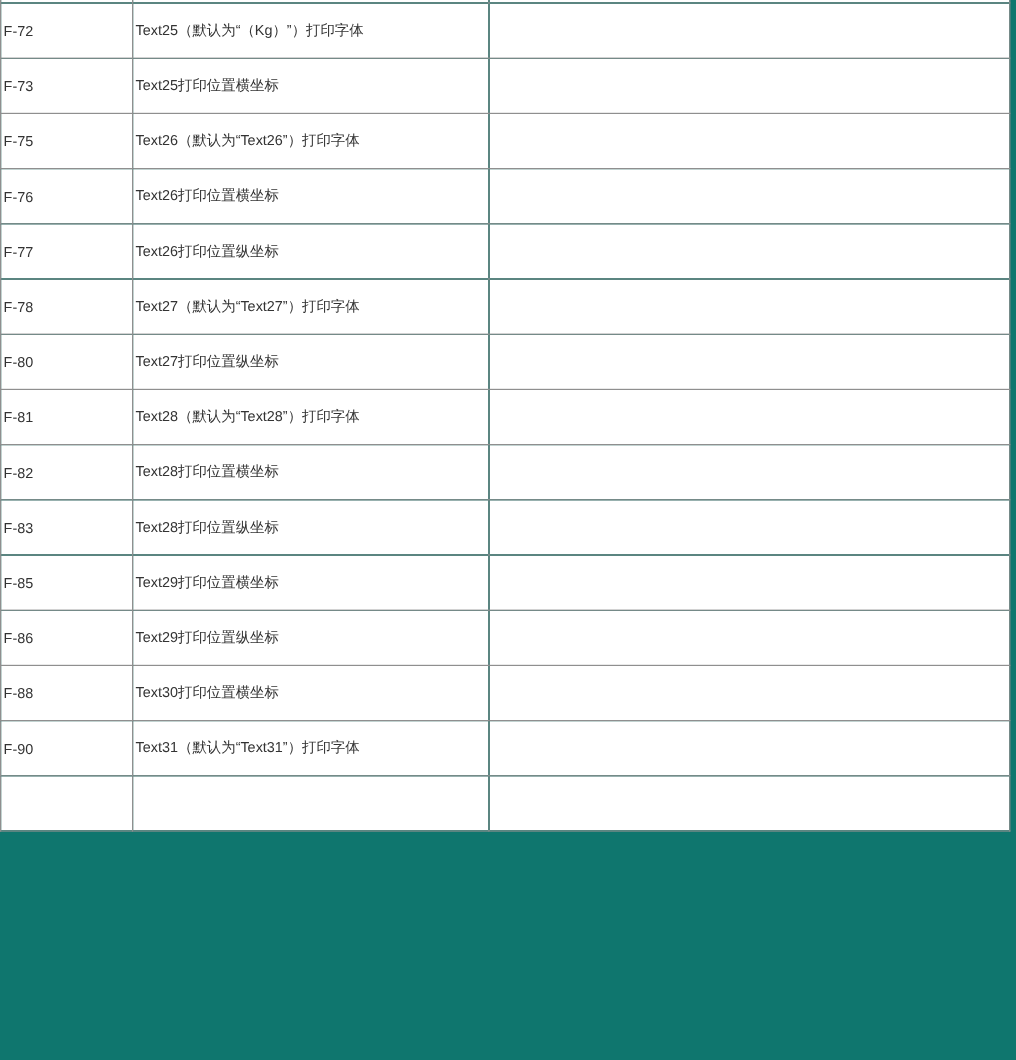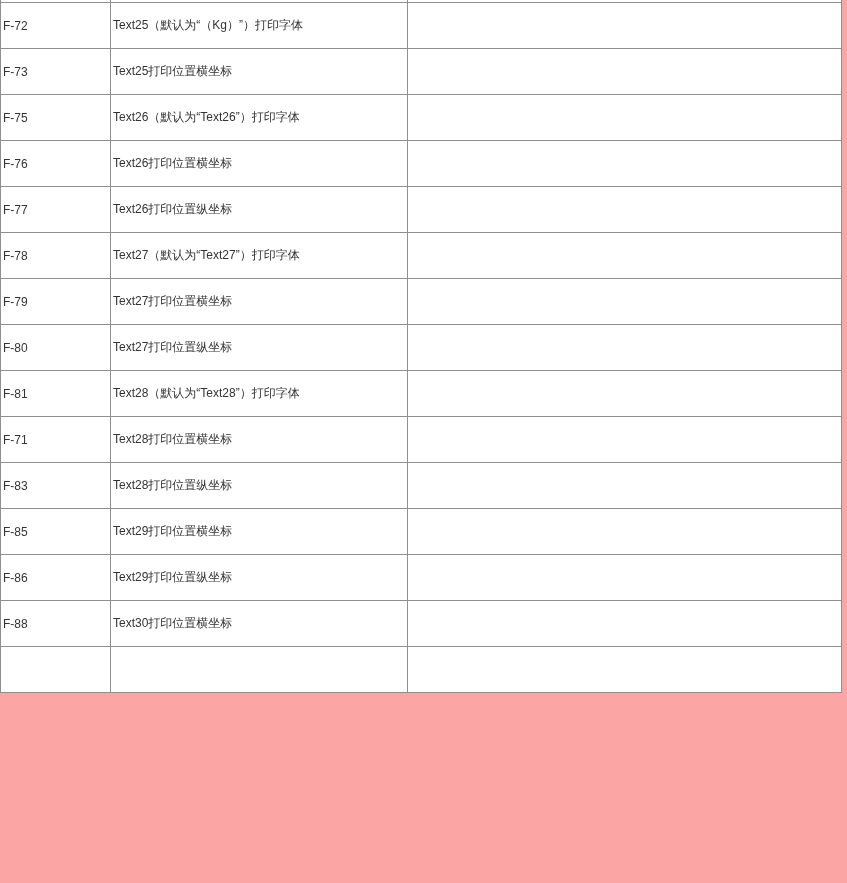--- a/index.html
+++ b/index.html
@@ -31,21 +31,21 @@
     vertical-align: middle;
     text-align: left;
     overflow: hidden;
     white-space: nowrap;
     background: #ffffff;
   }
 </style>
 </head>
 <body>
 
-<div class="screen" style="background: #fca5a5;">
+<div class="screen" style="background: #0f766e;">
   <table class="param-table">
     <colgroup>
       <col class="c1">
       <col class="c2">
       <col class="c3">
     </colgroup>
     <tbody>
         <tr>
           <td class="cell"></td>
           <td class="cell"></td>
@@ -75,36 +75,31 @@
           <td class="cell">F-77</td>
           <td class="cell">Text26打印位置纵坐标</td>
           <td class="cell"></td>
         </tr>
         <tr>
           <td class="cell">F-78</td>
           <td class="cell">Text27（默认为“Text27”）打印字体</td>
           <td class="cell"></td>
         </tr>
         <tr>
-          <td class="cell">F-79</td>
-          <td class="cell">Text27打印位置横坐标</td>
-          <td class="cell"></td>
-        </tr>
-        <tr>
           <td class="cell">F-80</td>
           <td class="cell">Text27打印位置纵坐标</td>
           <td class="cell"></td>
         </tr>
         <tr>
           <td class="cell">F-81</td>
           <td class="cell">Text28（默认为“Text28”）打印字体</td>
           <td class="cell"></td>
         </tr>
         <tr>
-          <td class="cell">F-71</td>
+          <td class="cell">F-82</td>
           <td class="cell">Text28打印位置横坐标</td>
           <td class="cell"></td>
         </tr>
         <tr>
           <td class="cell">F-83</td>
           <td class="cell">Text28打印位置纵坐标</td>
           <td class="cell"></td>
         </tr>
         <tr>
           <td class="cell">F-85</td>
@@ -115,19 +110,24 @@
           <td class="cell">F-86</td>
           <td class="cell">Text29打印位置纵坐标</td>
           <td class="cell"></td>
         </tr>
         <tr>
           <td class="cell">F-88</td>
           <td class="cell">Text30打印位置横坐标</td>
           <td class="cell"></td>
         </tr>
         <tr>
+          <td class="cell">F-90</td>
+          <td class="cell">Text31（默认为“Text31”）打印字体</td>
+          <td class="cell"></td>
+        </tr>
+        <tr>
           <td class="cell"></td>
           <td class="cell"></td>
           <td class="cell"></td>
         </tr>
       </tbody>
   </table>
 </div>
 
 </body></html>

